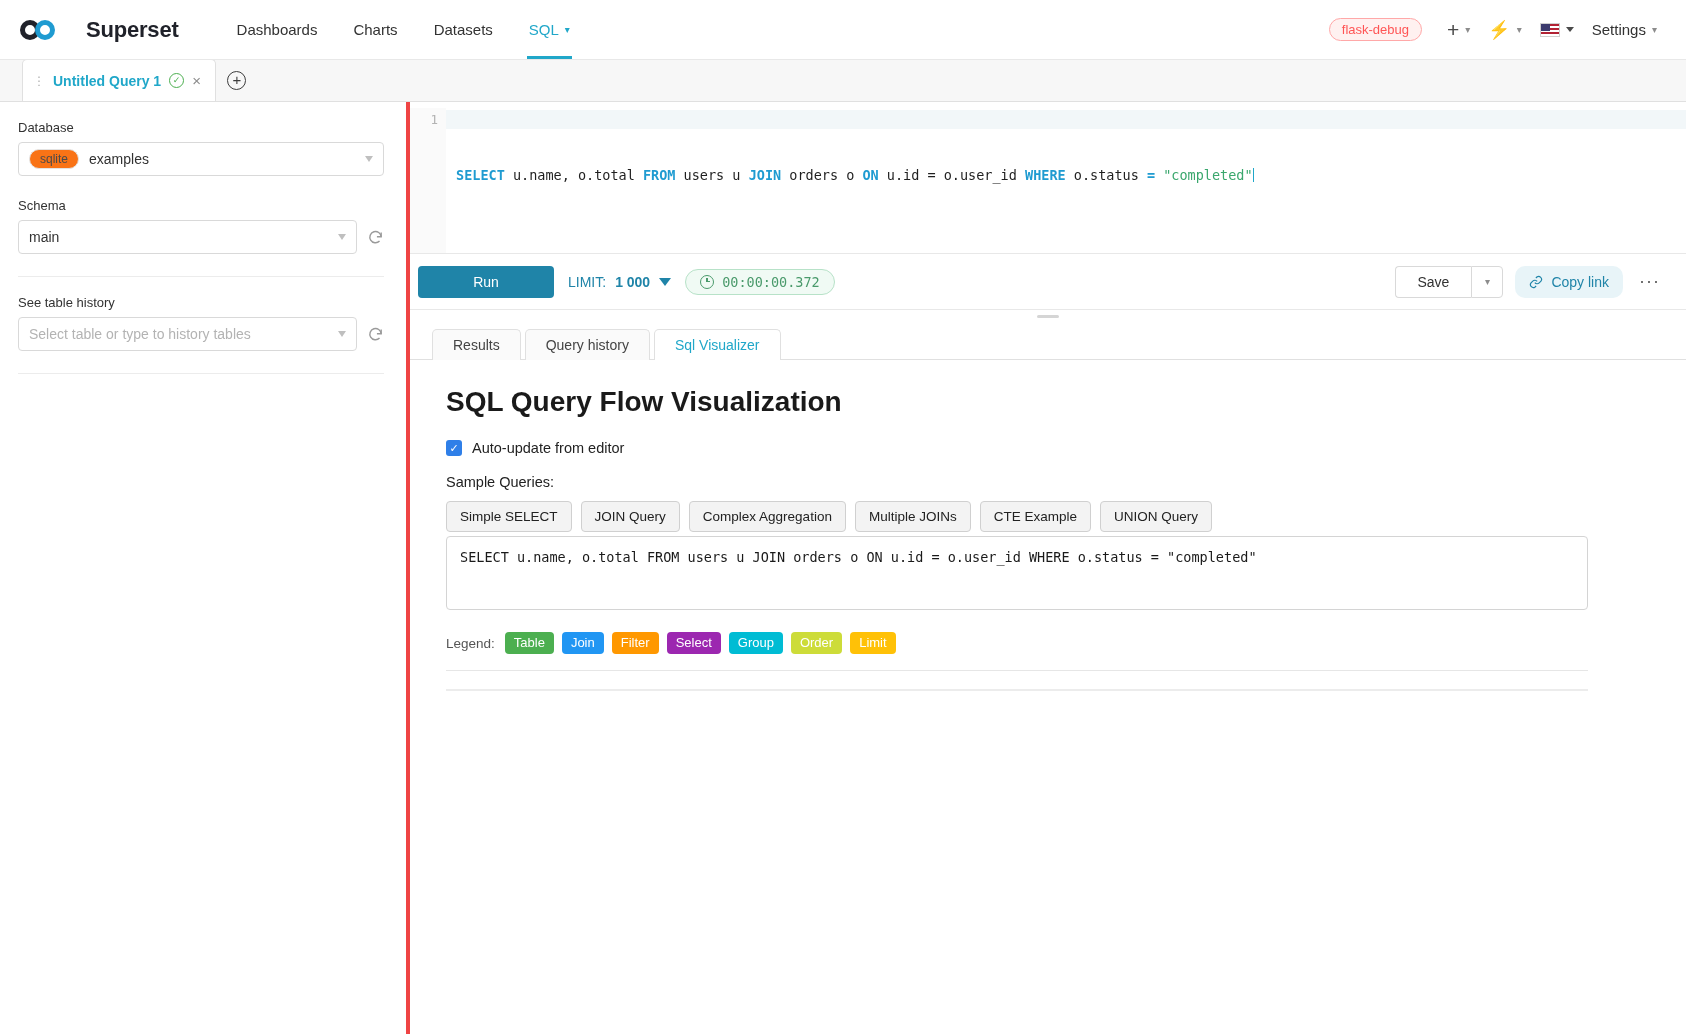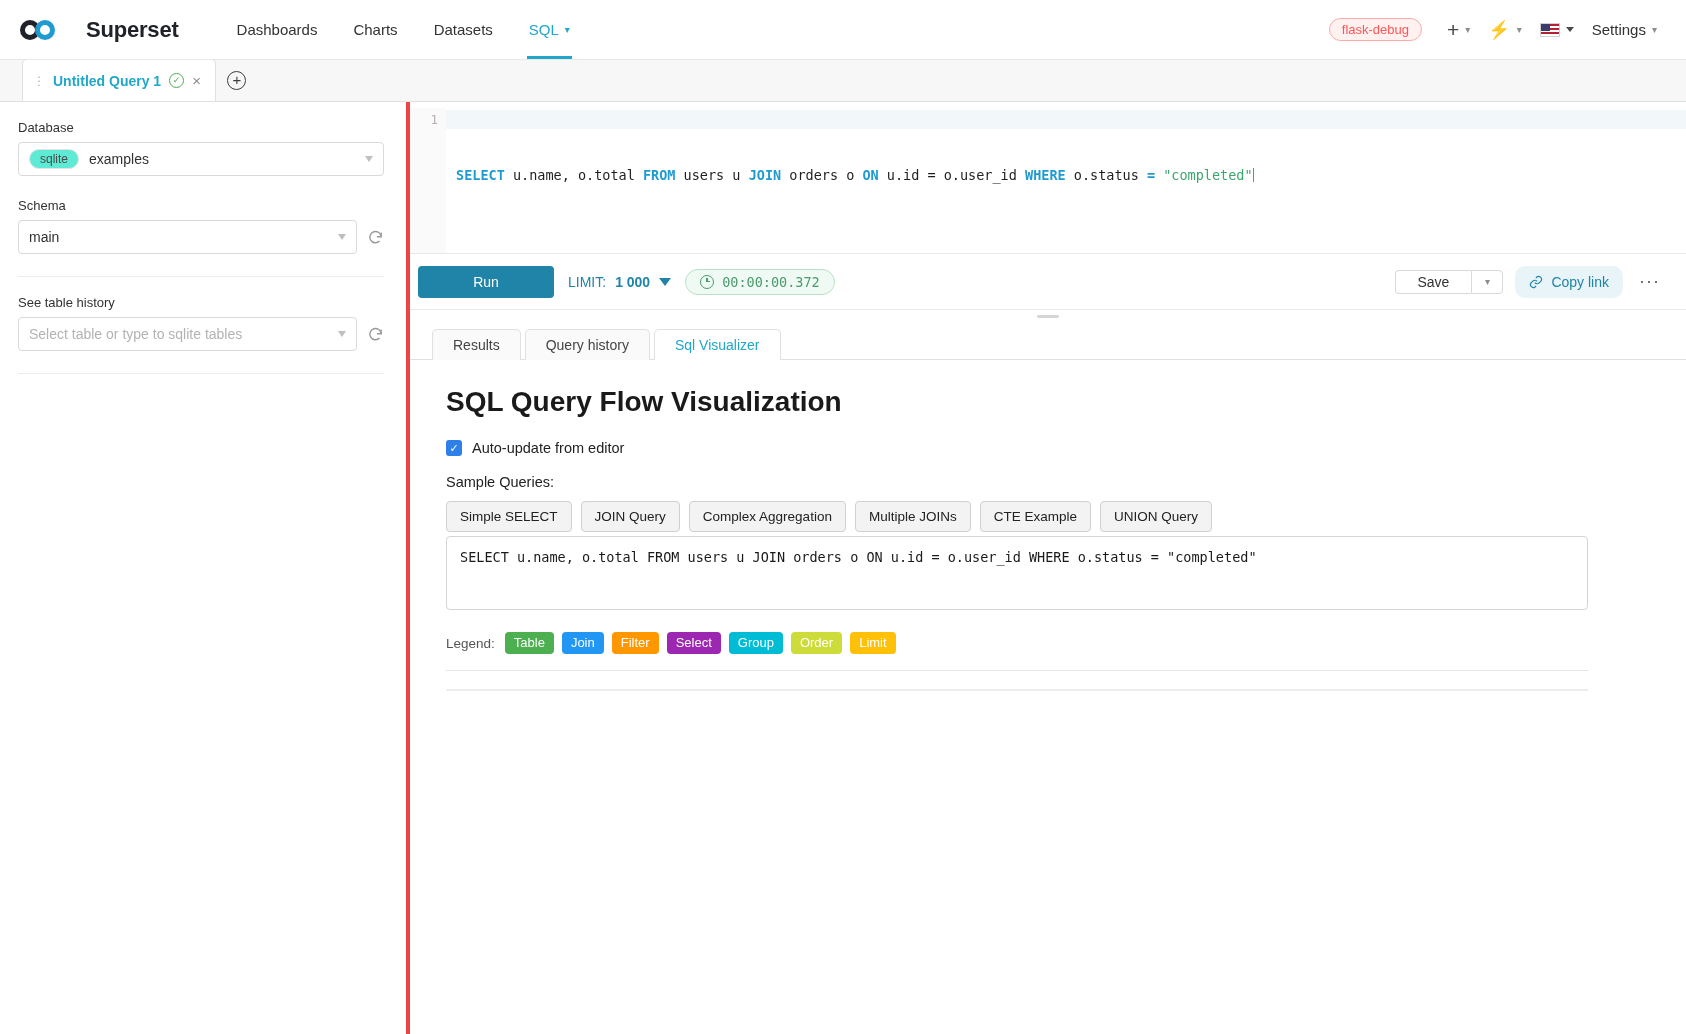--- a/index.html
+++ b/index.html
@@ -121,21 +121,21 @@
     font-size: 14px; color: #323232; cursor: pointer;
   }
   .select-box .value { flex: 1; }
   .select-box .placeholder { flex: 1; color: #b3b3b3; }
   .chev {
     width: 0; height: 0; border-left: 4.5px solid transparent;
     border-right: 4.5px solid transparent; border-top: 6px solid #bfbfbf;
     margin-left: 8px;
   }
   .db-pill {
-    background: #5eead4; border: 1px solid #e3e3e3; border-radius: 11px;
+    background: #f97316; border: 1px solid #e3e3e3; border-radius: 11px;
     font-size: 12px; color: #4a4a4a; padding: 2px 10px; margin-right: 10px;
   }
   .field-row { display: flex; align-items: center; gap: 10px; }
   .field-row .select-box { flex: 1; }
   .refresh-ico {
     width: 17px; height: 17px; color: #9a9a9a; flex-shrink: 0; cursor: pointer;
   }
   .section-gap { height: 22px; }
   .divider { height: 1px; background: #ececec; margin: 22px 0 18px 0; }
 
@@ -197,21 +197,21 @@
     width: 14px; height: 14px; border-radius: 50%; border: 1.4px solid #4a9a6b;
     position: relative;
   }
   .clock::before, .clock::after {
     content: ""; position: absolute; background: #4a9a6b; left: 5.3px;
   }
   .clock::before { top: 2.4px; width: 1.2px; height: 4.2px; }
   .clock::after { top: 5.6px; width: 3.4px; height: 1.2px; }
 
   .toolbar-right { margin-left: auto; display: flex; align-items: center; gap: 12px; }
-  .save-group { display: flex; height: 24px; justify-content: flex-end; }
+  .save-group { display: flex; height: 32px; justify-content: flex-end; }
   .save-btn {
     border: 1px solid #d9d9d9; border-right: none; border-radius: 4px 0 0 4px;
     padding: 0 22px; display: flex; align-items: center; font-size: 14px;
     color: #323232; background: #fff; cursor: pointer;
   }
   .save-caret-btn {
     border: 1px solid #d9d9d9; border-radius: 0 4px 4px 0; width: 32px;
     display: flex; align-items: center; justify-content: center;
     background: #fff; cursor: pointer;
   }
@@ -373,21 +373,21 @@
         <path d="M20 11a8 8 0 1 0-2.3 6.1"></path>
           <polyline points="20 5 20 11 14 11"></polyline>
       </svg>
     </div>
 
     <div class="divider"></div>
 
     <div class="field-label">See table history</div>
     <div class="field-row">
       <div class="select-box">
-        <span class="placeholder">Select table or type to sqlite tables</span>
+        <span class="placeholder">Select table or type to history tables</span>
         <span class="chev"></span>
       </div>
       <svg class="refresh-ico" viewBox="0 0 24 24" fill="none" stroke="#9a9a9a" stroke-width="2">
         <path d="M20 11a8 8 0 1 0-2.3 6.1"></path>
           <polyline points="20 5 20 11 14 11"></polyline>
       </svg>
     </div>
     <div class="divider"></div>
   </div>
 

